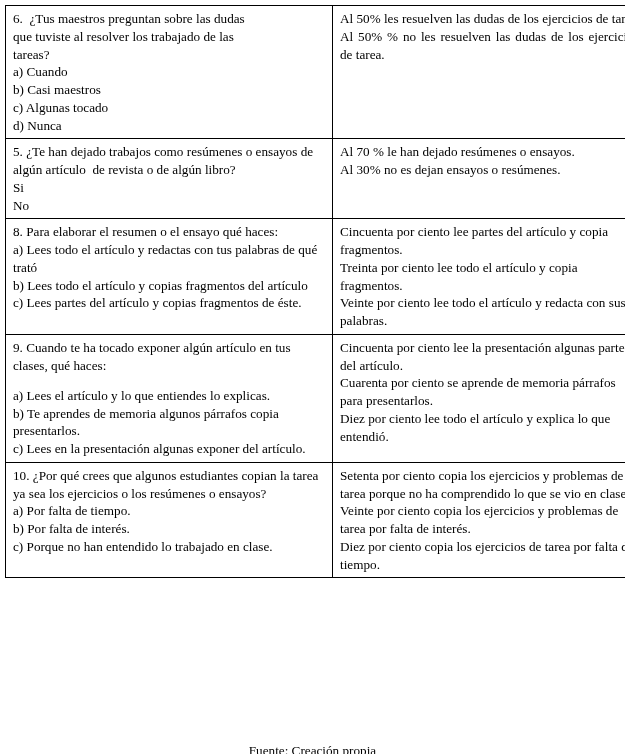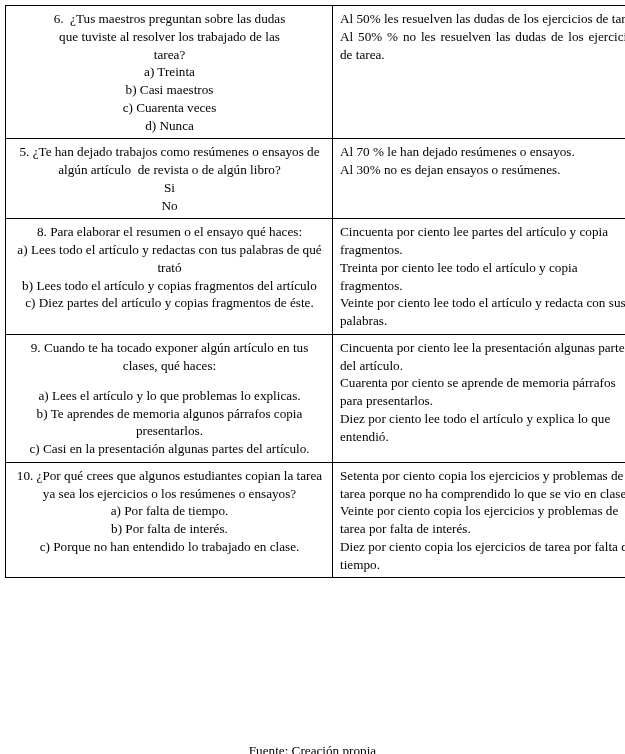--- a/index.html
+++ b/index.html
@@ -33,21 +33,21 @@
   table.qa-table td {
     border: 1px solid #000000;
     vertical-align: top;
     padding: 4px 6px 4px 7px;
     font-size: 13.2px;
     line-height: 1.345;
     color: #000000;
   }
   td.col-question {
     width: 313px;
-    text-align: center;
+    text-align: left;
   }
   td.col-answer {
     width: 299px;
     text-align: justify;
     text-justify: inter-word;
   }
   td.col-answer.plain {
     text-align: left;
   }
   .line {
@@ -80,24 +80,24 @@
 
 <div class="page">
 
   <table class="qa-table">
     <tbody>
 
       <tr>
         <td class="col-question">
           <span class="line">6.  ¿Tus maestros preguntan sobre las dudas</span>
           <span class="line">que tuviste al resolver los trabajado de las</span>
-          <span class="line">tarea?</span>
-          <span class="line">a) Treinta</span>
+          <span class="line">tareas?</span>
+          <span class="line">a) Cuando</span>
           <span class="line">b) Casi maestros</span>
-          <span class="line">c) Cuarenta veces</span>
+          <span class="line">c) Algunas tocado</span>
           <span class="line">d) Nunca</span>
         </td>
         <td class="col-answer">
           <span class="line">Al 50% les resuelven las dudas de los ejercicios de tarea</span>
           <span class="line">Al 50% % no les resuelven las dudas de los ejercicios de tarea.</span>
         </td>
       </tr>
 
       <tr>
         <td class="col-question">
@@ -109,36 +109,36 @@
           <span class="line">Al 70 % le han dejado resúmenes o ensayos.</span>
           <span class="line">Al 30% no es dejan ensayos o resúmenes.</span>
         </td>
       </tr>
 
       <tr>
         <td class="col-question">
           <span class="line">8. Para elaborar el resumen o el ensayo qué haces:</span>
           <span class="line">a) Lees todo el artículo y redactas con tus palabras de qué trató</span>
           <span class="line">b) Lees todo el artículo y copias fragmentos del artículo</span>
-          <span class="line">c) Diez partes del artículo y copias fragmentos de éste.</span>
+          <span class="line">c) Lees partes del artículo y copias fragmentos de éste.</span>
         </td>
         <td class="col-answer plain">
           <span class="line">Cincuenta por ciento lee partes del artículo y copia fragmentos.</span>
           <span class="line">Treinta por ciento lee todo el artículo y copia fragmentos.</span>
           <span class="line">Veinte por ciento lee todo el artículo y redacta con sus palabras.</span>
         </td>
       </tr>
 
       <tr>
         <td class="col-question">
           <span class="line">9. Cuando te ha tocado exponer algún artículo en tus clases, qué haces:</span>
           <span class="line blank"></span>
-          <span class="line">a) Lees el artículo y lo que problemas lo explicas.</span>
+          <span class="line">a) Lees el artículo y lo que entiendes lo explicas.</span>
           <span class="line">b) Te aprendes de memoria algunos párrafos copia presentarlos.</span>
-          <span class="line">c) Casi en la presentación algunas partes del artículo.</span>
+          <span class="line">c) Lees en la presentación algunas exponer del artículo.</span>
         </td>
         <td class="col-answer plain">
           <span class="line">Cincuenta por ciento lee la presentación algunas partes del artículo.</span>
           <span class="line">Cuarenta por ciento se aprende de memoria párrafos para presentarlos.</span>
           <span class="line">Diez por ciento lee todo el artículo y explica lo que entendió.</span>
         </td>
       </tr>
 
       <tr>
         <td class="col-question">

